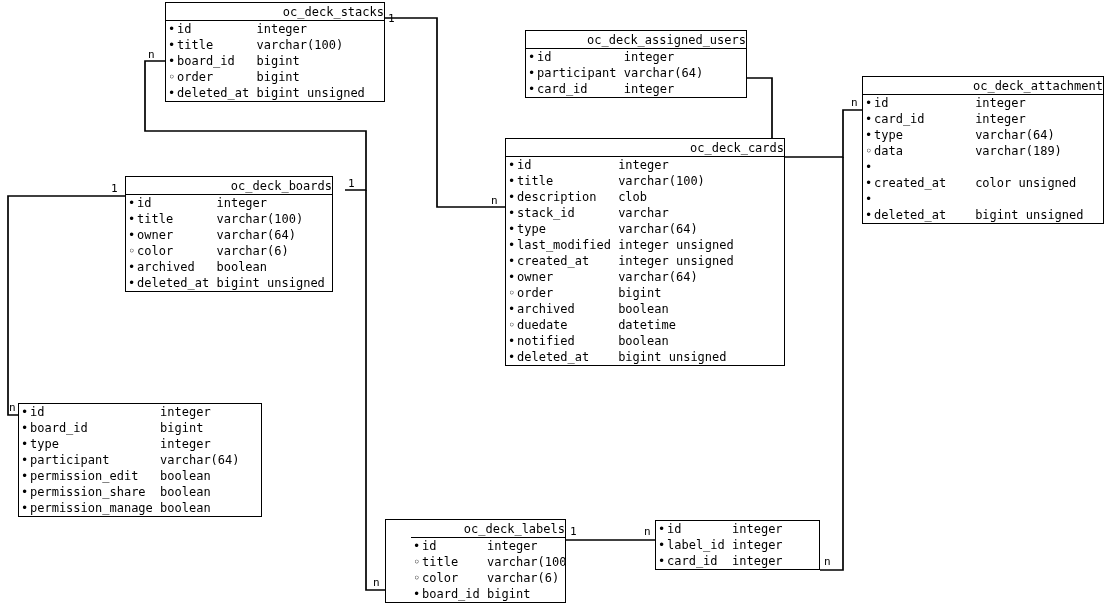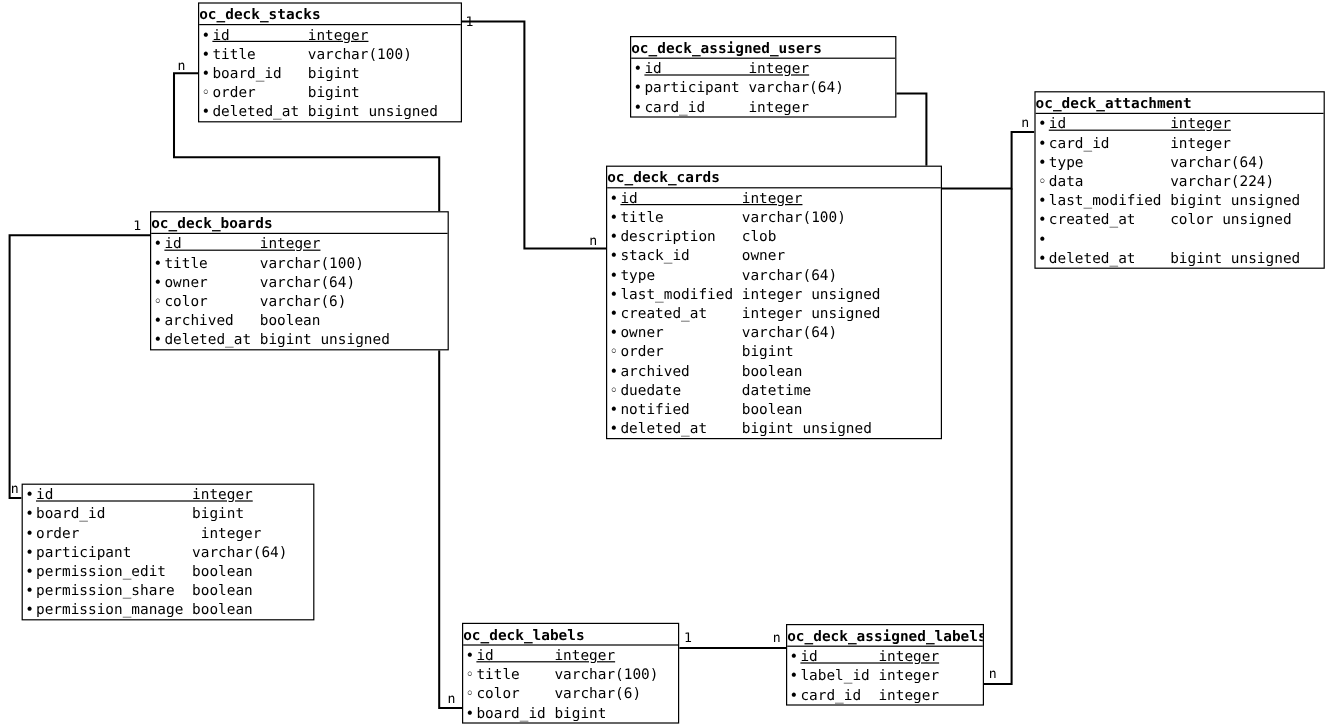--- a/index.html
+++ b/index.html
@@ -29,41 +29,40 @@
   }
   .entity {
     position: absolute;
     background: #ffffff;
     border: 1.7px solid #000000;
     font-size: 12px;
     line-height: 16px;
     color: #000000;
   }
   .entity-header {
-    font-weight: bold;
-    text-align: left;
+    font-weight: normal;
+    text-align: right;
     line-height: 16px;
     padding-top: 1px;
     border-bottom: 1.2px solid #000000;
     white-space: nowrap;
     overflow: hidden;
   }
   .col-row {
     display: flex;
     white-space: pre;
     padding: 0 3px 0 2px;
     overflow: hidden;
   }
   .bullet {
     flex: none;
     width: 9px;
     font-family: "DejaVu Sans Mono", "DejaVu Sans", monospace;
   }
   .coltext.pk {
-    text-decoration: underline;
   }
 </style>
 </head>
 <body>
 
 <div id="canvas">
   <svg id="connections" width="1105" height="604" viewBox="0 0 1105 604">
       <polyline points="385,18 437,18 437,207 505,207"></polyline>
       <text x="388" y="22">1</text>
       <text x="491" y="204">n</text>
@@ -99,66 +98,65 @@
       <div class="entity-header">oc_deck_assigned_users</div>
       <div class="col-row"><span class="bullet">•</span><span class="coltext pk">id          integer</span></div>
       <div class="col-row"><span class="bullet">•</span><span class="coltext">participant varchar(64)</span></div>
       <div class="col-row"><span class="bullet">•</span><span class="coltext">card_id     integer</span></div>
     </div>
     <div class="entity" style="left: 862px; top: 76px; width: 242px;">
       <div class="entity-header">oc_deck_attachment</div>
       <div class="col-row"><span class="bullet">•</span><span class="coltext pk">id            integer</span></div>
       <div class="col-row"><span class="bullet">•</span><span class="coltext">card_id       integer</span></div>
       <div class="col-row"><span class="bullet">•</span><span class="coltext">type          varchar(64)</span></div>
-      <div class="col-row"><span class="bullet">◦</span><span class="coltext">data          varchar(224)</span></div>
-      <div class="col-row"><span class="bullet">•</span><span class="coltext">last_modified bigint unsigned</span></div>
+      <div class="col-row"><span class="bullet">◦</span><span class="coltext">data          varchar(189)</span></div>
+      <div class="col-row"><span class="bullet">•</span></div>
       <div class="col-row"><span class="bullet">•</span><span class="coltext">created_at    color unsigned</span></div>
       <div class="col-row"><span class="bullet">•</span></div>
       <div class="col-row"><span class="bullet">•</span><span class="coltext">deleted_at    bigint unsigned</span></div>
     </div>
     <div class="entity" style="left: 505px; top: 138px; width: 280px;">
       <div class="entity-header">oc_deck_cards</div>
       <div class="col-row"><span class="bullet">•</span><span class="coltext pk">id            integer</span></div>
       <div class="col-row"><span class="bullet">•</span><span class="coltext">title         varchar(100)</span></div>
       <div class="col-row"><span class="bullet">•</span><span class="coltext">description   clob</span></div>
-      <div class="col-row"><span class="bullet">•</span><span class="coltext">stack_id      owner</span></div>
+      <div class="col-row"><span class="bullet">•</span><span class="coltext">stack_id      varchar</span></div>
       <div class="col-row"><span class="bullet">•</span><span class="coltext">type          varchar(64)</span></div>
       <div class="col-row"><span class="bullet">•</span><span class="coltext">last_modified integer unsigned</span></div>
       <div class="col-row"><span class="bullet">•</span><span class="coltext">created_at    integer unsigned</span></div>
       <div class="col-row"><span class="bullet">•</span><span class="coltext">owner         varchar(64)</span></div>
       <div class="col-row"><span class="bullet">◦</span><span class="coltext">order         bigint</span></div>
       <div class="col-row"><span class="bullet">•</span><span class="coltext">archived      boolean</span></div>
       <div class="col-row"><span class="bullet">◦</span><span class="coltext">duedate       datetime</span></div>
       <div class="col-row"><span class="bullet">•</span><span class="coltext">notified      boolean</span></div>
       <div class="col-row"><span class="bullet">•</span><span class="coltext">deleted_at    bigint unsigned</span></div>
     </div>
-    <div class="entity" style="left: 125px; top: 176px; width: 249px;">
+    <div class="entity" style="left: 125px; top: 176px; width: 208px;">
       <div class="entity-header">oc_deck_boards</div>
       <div class="col-row"><span class="bullet">•</span><span class="coltext pk">id         integer</span></div>
       <div class="col-row"><span class="bullet">•</span><span class="coltext">title      varchar(100)</span></div>
       <div class="col-row"><span class="bullet">•</span><span class="coltext">owner      varchar(64)</span></div>
       <div class="col-row"><span class="bullet">◦</span><span class="coltext">color      varchar(6)</span></div>
       <div class="col-row"><span class="bullet">•</span><span class="coltext">archived   boolean</span></div>
       <div class="col-row"><span class="bullet">•</span><span class="coltext">deleted_at bigint unsigned</span></div>
     </div>
     <div class="entity" style="left: 18px; top: 403px; width: 244px;">
       <div class="col-row"><span class="bullet">•</span><span class="coltext pk">id                integer</span></div>
       <div class="col-row"><span class="bullet">•</span><span class="coltext">board_id          bigint</span></div>
-      <div class="col-row"><span class="bullet">•</span><span class="coltext">order              integer</span></div>
+      <div class="col-row"><span class="bullet">•</span><span class="coltext">type              integer</span></div>
       <div class="col-row"><span class="bullet">•</span><span class="coltext">participant       varchar(64)</span></div>
       <div class="col-row"><span class="bullet">•</span><span class="coltext">permission_edit   boolean</span></div>
       <div class="col-row"><span class="bullet">•</span><span class="coltext">permission_share  boolean</span></div>
       <div class="col-row"><span class="bullet">•</span><span class="coltext">permission_manage boolean</span></div>
     </div>
-    <div class="entity" style="left: 385px; top: 519px; width: 181px;">
+    <div class="entity" style="left: 385px; top: 519px; width: 181px; padding-left: 25px;">
       <div class="entity-header">oc_deck_labels</div>
       <div class="col-row"><span class="bullet">•</span><span class="coltext pk">id       integer</span></div>
       <div class="col-row"><span class="bullet">◦</span><span class="coltext">title    varchar(100)</span></div>
       <div class="col-row"><span class="bullet">◦</span><span class="coltext">color    varchar(6)</span></div>
       <div class="col-row"><span class="bullet">•</span><span class="coltext">board_id bigint</span></div>
     </div>
     <div class="entity" style="left: 655px; top: 520px; width: 165px;">
-      <div class="entity-header">oc_deck_assigned_labels</div>
       <div class="col-row"><span class="bullet">•</span><span class="coltext pk">id       integer</span></div>
       <div class="col-row"><span class="bullet">•</span><span class="coltext">label_id integer</span></div>
       <div class="col-row"><span class="bullet">•</span><span class="coltext">card_id  integer</span></div>
     </div>
   </div>
 
 </body></html>

